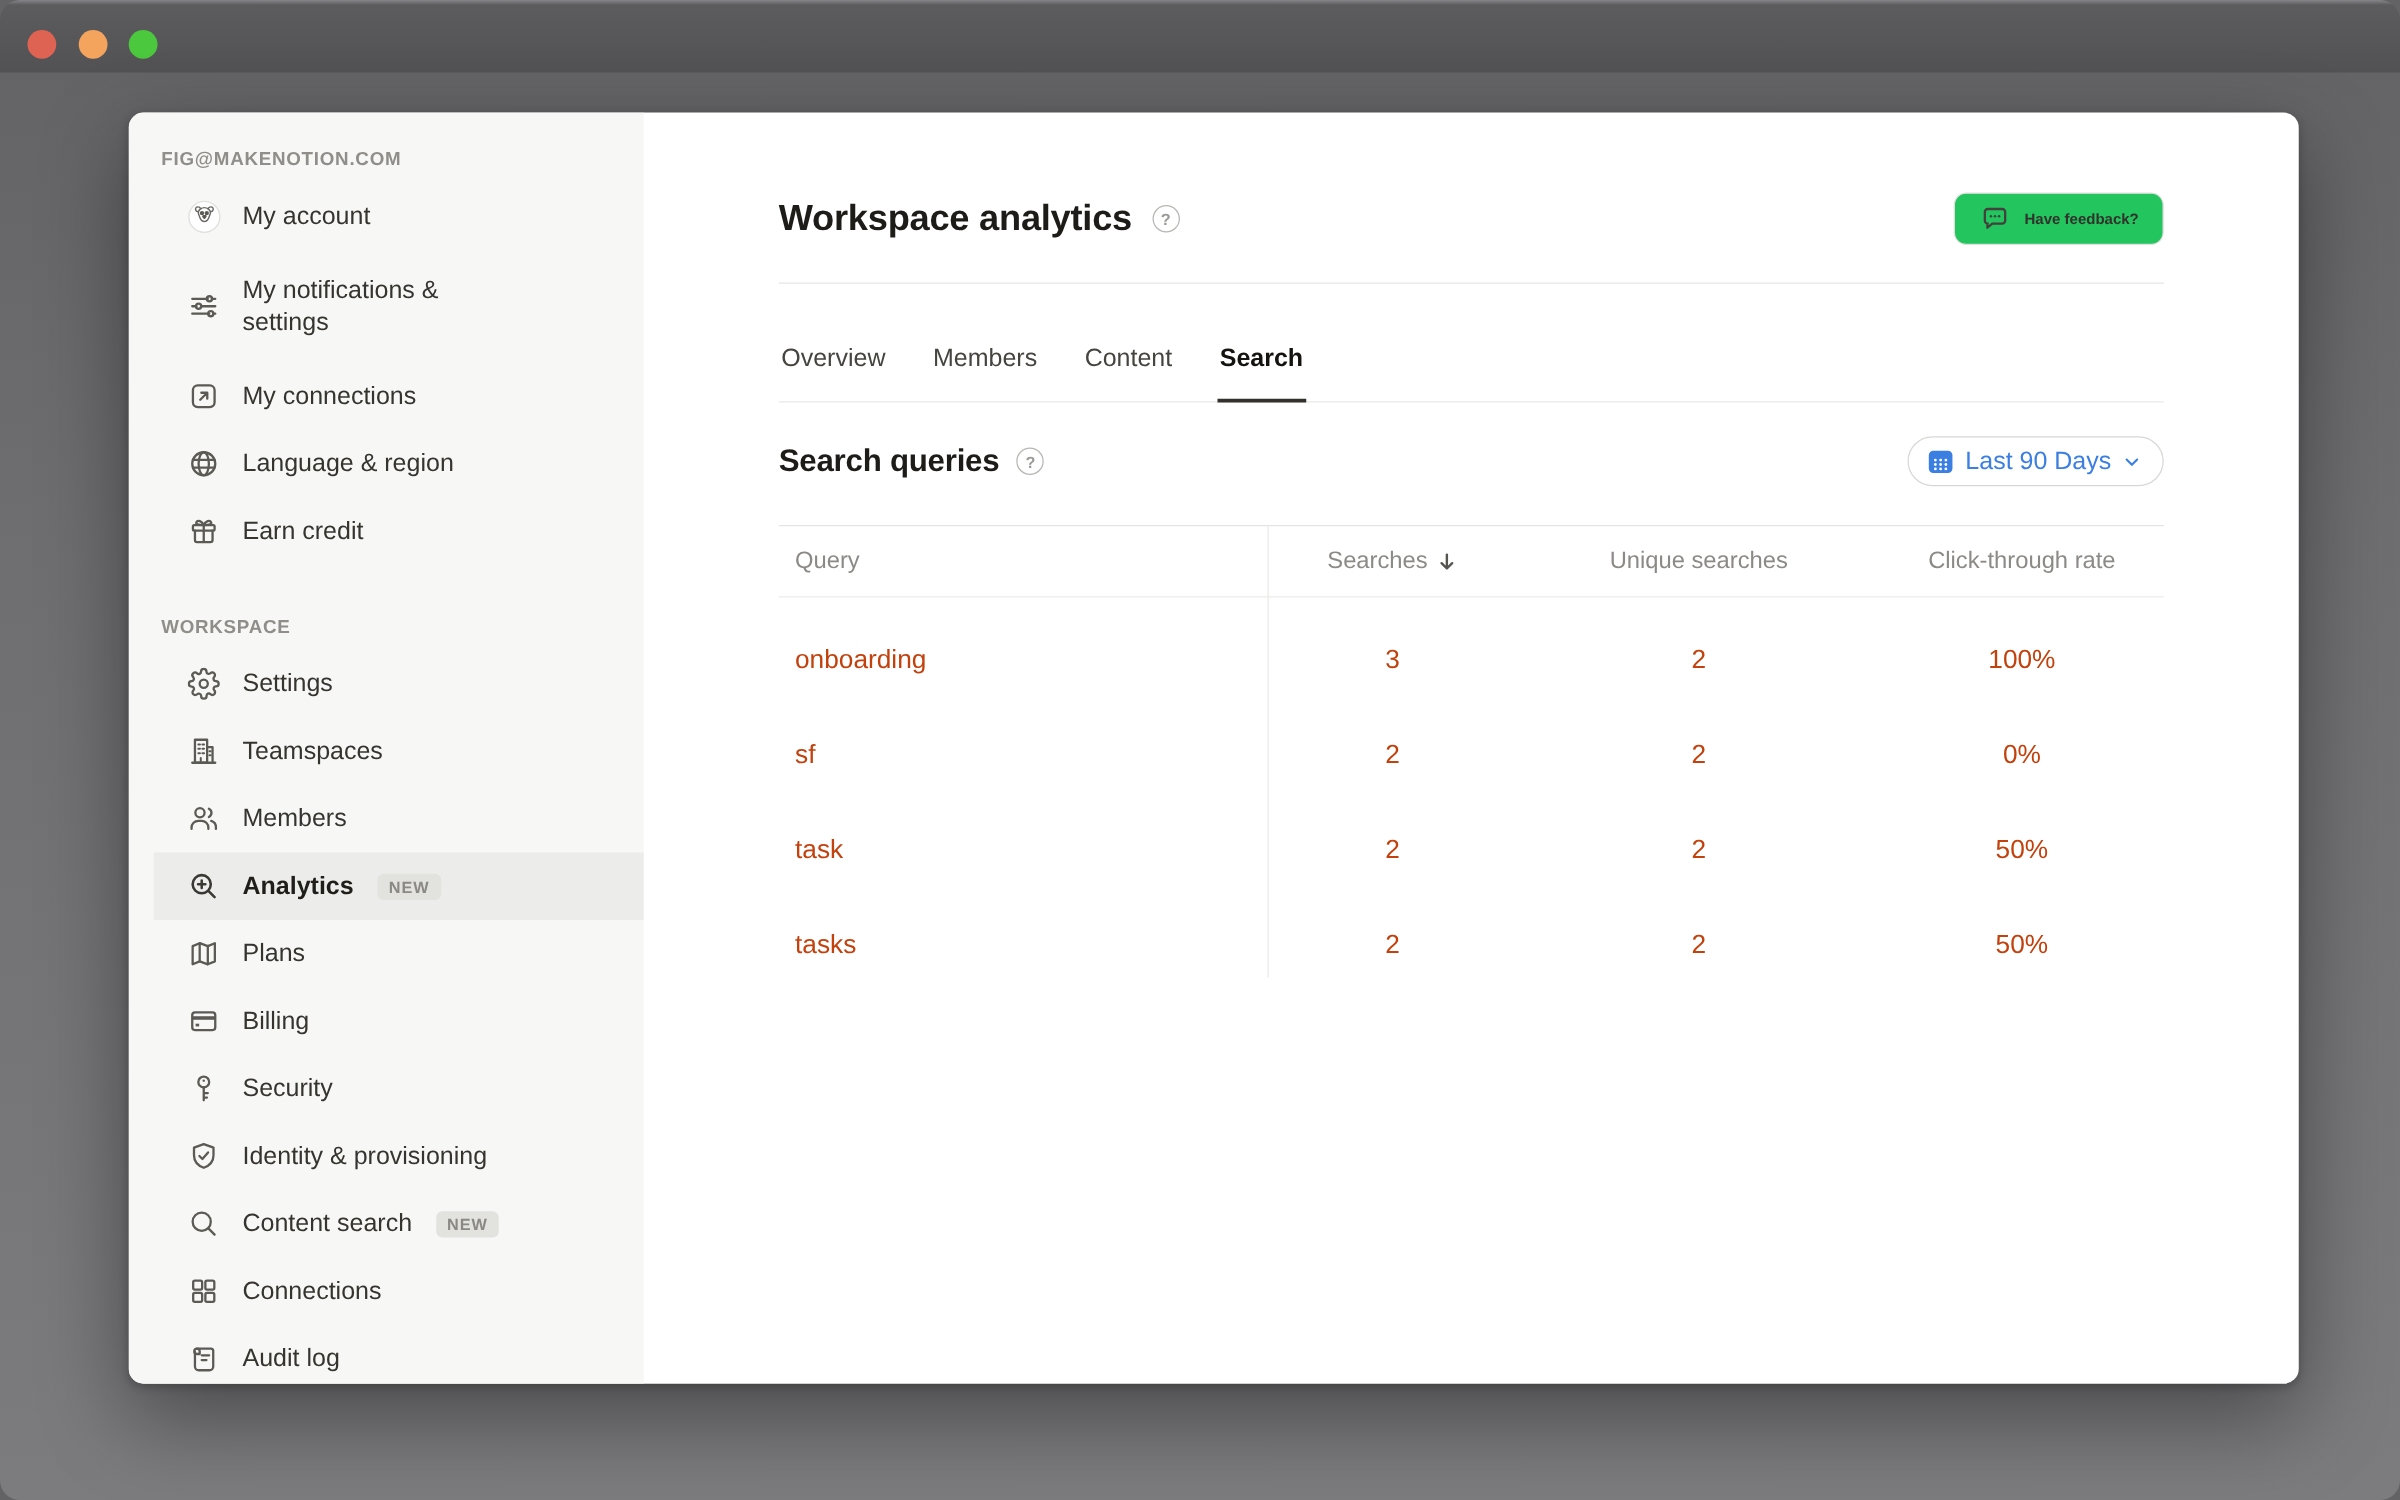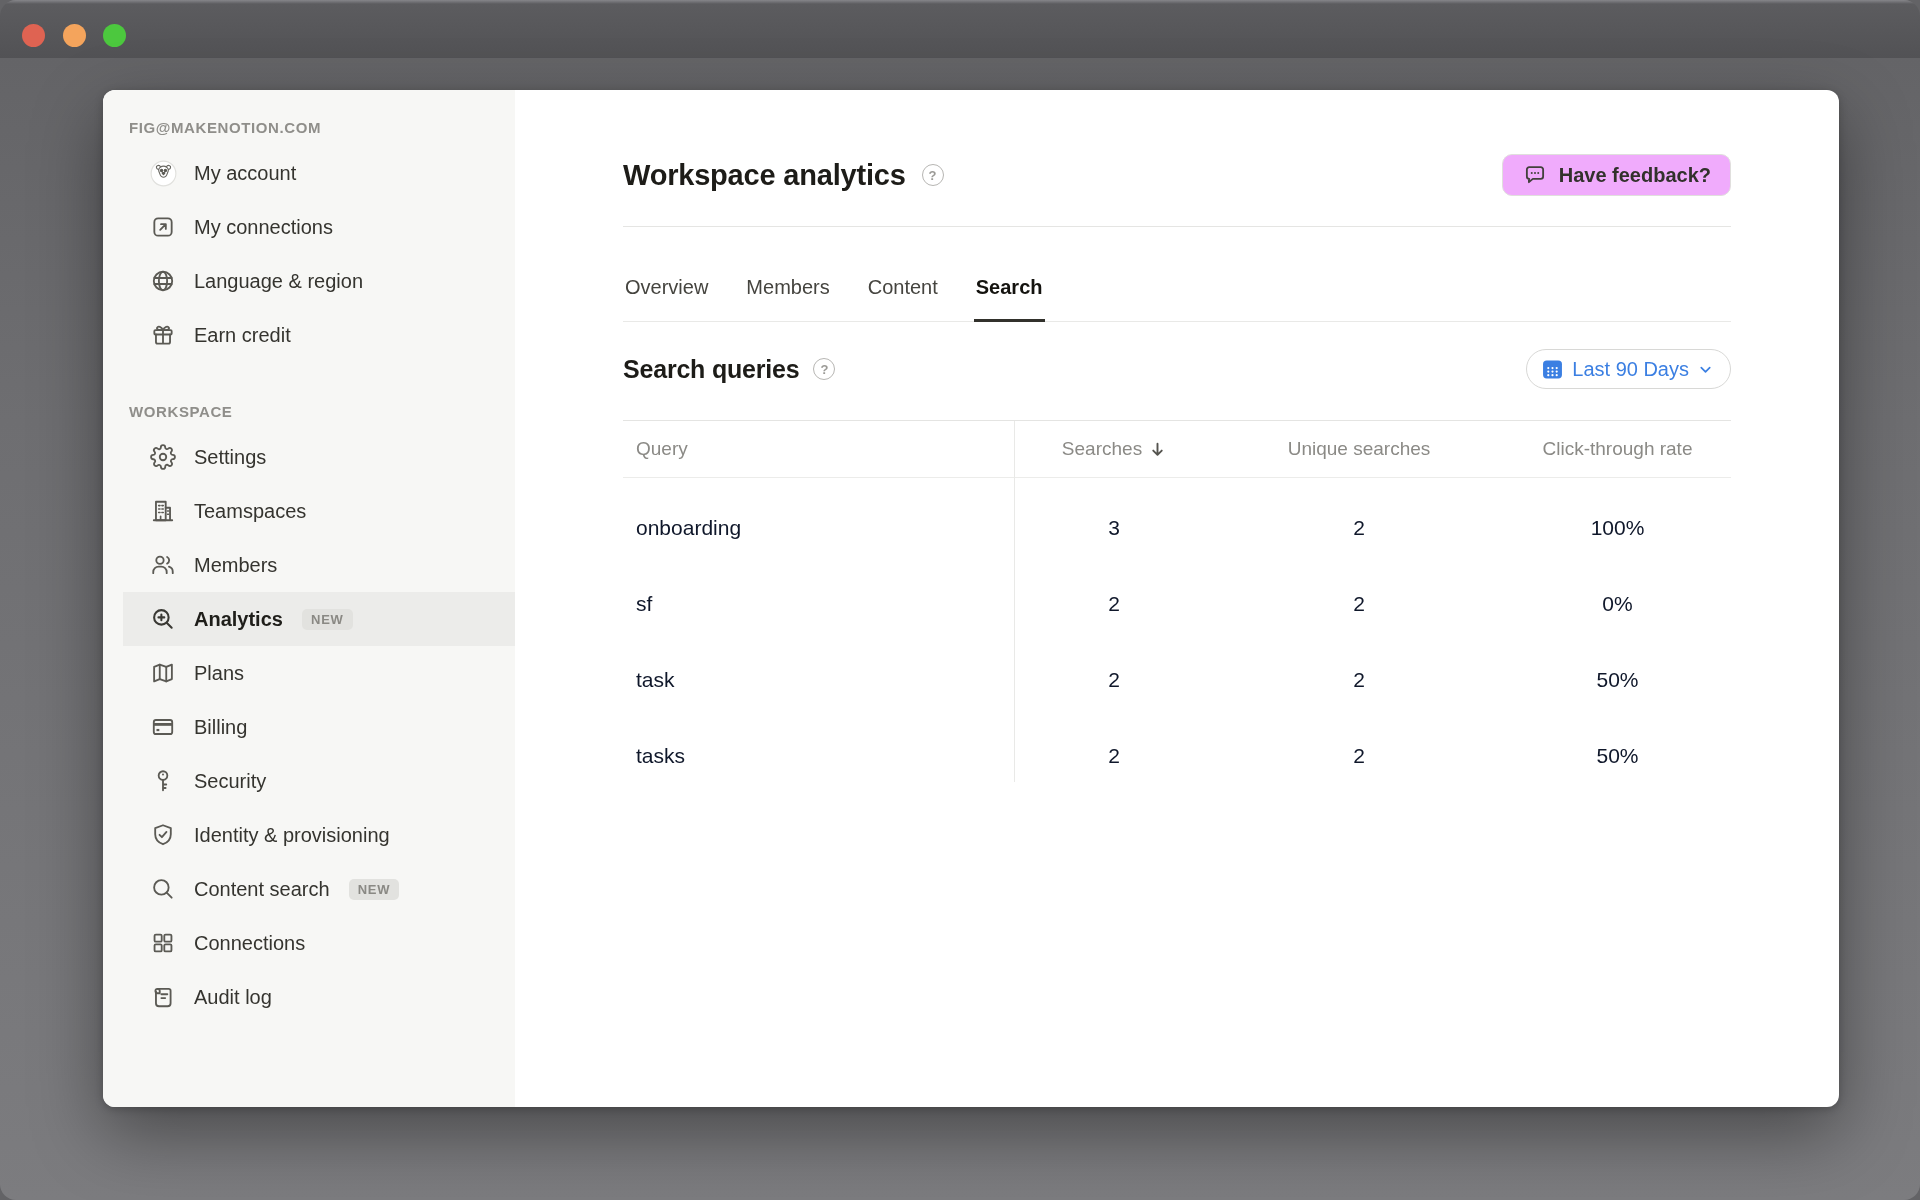--- a/index.html
+++ b/index.html
@@ -35,22 +35,22 @@
   .ws-label { margin-top:42px; margin-bottom:10px; }
 
   
   .main { flex:1; padding:0 108px; position:relative; }
   .page-head { display:flex; align-items:center; justify-content:space-between; padding-top:64px; }
   .title-wrap { display:flex; align-items:center; gap:16px; }
   h1 { font-size:29px; font-weight:700; color:#1d1c18; letter-spacing:-.2px; line-height:40px; }
   .help { width:22px; height:22px; border-radius:50%; border:1.6px solid #b7b6b3; color:#9b9a96;
           font-size:13px; font-weight:700; display:flex; align-items:center; justify-content:center; }
   .btn-feedback { display:flex; align-items:center; gap:11px; height:42px; padding:0 19px;
-                  background:#f0abfc; border:1px solid #e0dfdd; border-radius:10px; cursor:pointer;
-                  font-family:inherit; font-size:20px; font-weight:600; color:#32312c; }
+                  background:#22c55e; border:1px solid #e0dfdd; border-radius:10px; cursor:pointer;
+                  font-family:inherit; font-size:12px; font-weight:600; color:#32312c; }
   .btn-feedback svg { stroke:#42413c; fill:none; stroke-width:1.7; stroke-linecap:round; stroke-linejoin:round; }
 
   .title-rule { height:1px; background:#e5e5e3; margin-top:30px; }
 
   .tabs { display:flex; gap:34px; border-bottom:1px solid #e9e9e7; height:95px; align-items:flex-end; }
   .tab { font-size:20px; color:#45443f; padding:0 2px 22px; cursor:pointer; position:relative; line-height:24px; }
   .tab.active { color:#14130f; font-weight:600; }
   .tab.active::after { content:""; position:absolute; left:0; right:0; bottom:-1px; height:3px; background:#32312c; }
 
   .section-head { display:flex; align-items:center; justify-content:space-between; margin-top:22px; height:50px; }
@@ -59,21 +59,21 @@
   .btn-range { display:flex; align-items:center; gap:9px; height:40px; padding:0 17px 0 15px;
                background:#fff; border:1px solid #d8d8d6; border-radius:20px; cursor:pointer;
                font-family:inherit; font-size:20px; font-weight:500; color:#3b7fe2; }
 
   .tbl { margin-top:26px; position:relative; border-top:1px solid #e4e4e2; }
   .vline { position:absolute; left:391px; top:0; width:1px; height:100%; background:#e9e9e7; }
   .tbl-head { display:grid; grid-template-columns:391px 200px 290px 227px; height:57px;
               align-items:center; border-bottom:1px solid #ececea; }
   .th { font-size:19px; color:#8b8a86; }
   .tr { display:grid; grid-template-columns:391px 200px 290px 227px; height:76px; align-items:center; }
-  .td { font-size:21px; color:#0f172a;margin-top:24px; }
+  .td { font-size:21px; color:#c2410c;margin-top:24px; }
   .cell-q { text-align:left; padding-left:13px; }
   .cell-c { text-align:center; }
   .th.cell-c { display:flex; align-items:center; justify-content:center; gap:7px; }
   .sort-icon { stroke:#55544f; fill:none; stroke-width:1.8; stroke-linecap:round; stroke-linejoin:round; }
 </style>
 </head>
 <body>
 
 <div class="screen">
   <div class="titlebar">
@@ -96,20 +96,33 @@
                 <path d="M16.5 8.5c1.8-.6 2.5-2.6 1-3.4-1-.5-2.4 0-3 1.2" stroke="#6a6963" stroke-width="1"></path>
                 <path d="M9 6.5c1.8-1.3 4.2-1.3 6 0 1.2 1 1.6 2.8.8 4.4-.6 1.3-.6 2.6-1.8 3.6-1.2 1-2.8 1-4 0-1.2-1-1.2-2.3-1.8-3.6-.8-1.6-.4-3.4.8-4.4z" stroke="#6a6963" stroke-width="1" fill="none"></path>
                 <circle cx="10.3" cy="9.3" r=".7" fill="#55544e"></circle>
                 <circle cx="13.7" cy="9.3" r=".7" fill="#55544e"></circle>
                 <path d="M11.2 11.6h1.6l-.8 1z" fill="#55544e"></path>
               </svg>
           </span>
           <span class="sb-label">My account</span>
         </div>
 
+        <div class="sb-item tall">
+          <span class="sb-icon">
+            <svg width="26" height="26" viewBox="0 0 24 24">
+                <path d="M3.5 6.5h11.5M18 6.5h2.5"></path>
+                <circle cx="16.2" cy="6.5" r="1.9"></circle>
+                <path d="M3.5 12h3M10 12h10.5"></path>
+                <circle cx="8.2" cy="12" r="1.9"></circle>
+                <path d="M3.5 17.5h12.5M19 17.5h1.5"></path>
+                <circle cx="17.2" cy="17.5" r="1.9"></circle>
+              </svg>
+          </span>
+          <span class="sb-label">My notifications &amp; settings</span>
+        </div>
 
         <div class="sb-item">
           <span class="sb-icon">
             <svg width="26" height="26" viewBox="0 0 24 24">
                 <rect x="4" y="4" width="16" height="16" rx="3.5"></rect>
                 <path d="M9.4 14.6l5.2-5.2M10.2 9.4h4.4v4.4"></path>
               </svg>
           </span>
           <span class="sb-label">My connections</span>
         </div>

